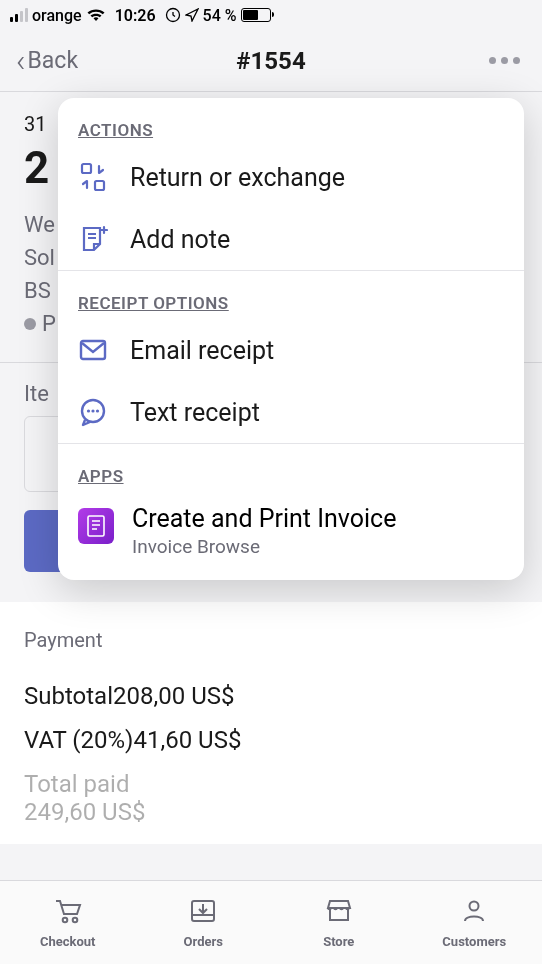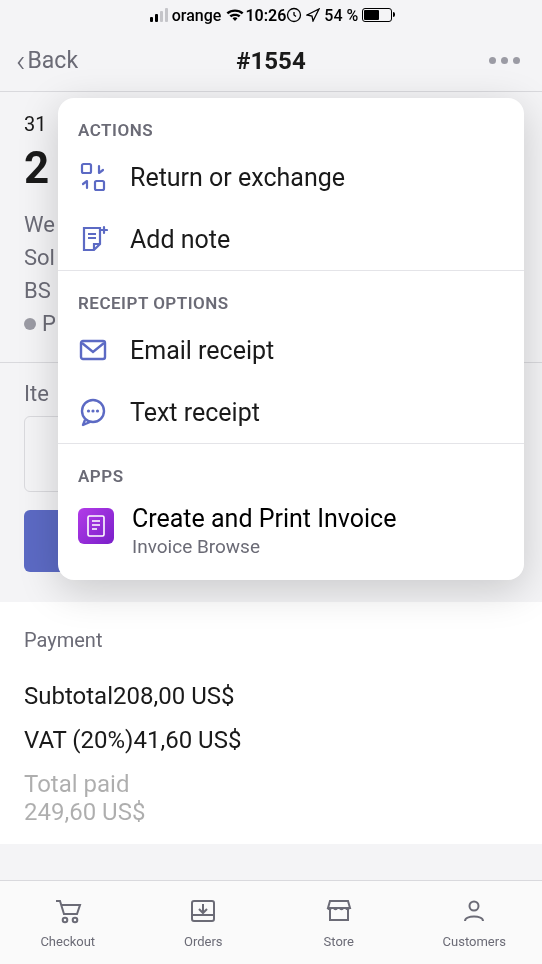--- a/index.html
+++ b/index.html
@@ -1,19 +1,19 @@
 <!DOCTYPE html>
 <html><head>
 <meta charset="utf-8">
 <style>
   * { box-sizing: border-box; margin: 0; padding: 0; font-family: -apple-system, BlinkMacSystemFont, "Segoe UI", Roboto, Helvetica, Arial, sans-serif; }
   body { width: 542px; height: 964px; background: #f4f4f6; overflow: hidden; position: relative; }
 
   
-  .status-bar { height: 30px; display: flex; align-items: center; justify-content: center; padding: 0 10px; font-size: 16px; font-weight: 500; }
+  .status-bar { height: 30px; display: flex; align-items: center; justify-content: flex-start; padding: 0 10px; font-size: 16px; font-weight: 500; gap: 9px; }
   .status-left { display: flex; align-items: center; gap: 4px; }
   .signal { display: flex; align-items: flex-end; gap: 2px; }
   .signal span { width: 3px; background: #000; display: inline-block; border-radius:1px;}
   .signal span:nth-child(1){height:5px;}
   .signal span:nth-child(2){height:8px;}
   .signal span:nth-child(3){height:11px;background:#c5c5c9;}
   .signal span:nth-child(4){height:14px;background:#c5c5c9;}
   .status-right { display:flex; align-items:center; gap:4px; }
   .battery { width: 30px; height: 14px; border: 1.5px solid #000; border-radius: 3px; position: relative; }
   .battery::after { content:""; position:absolute; right:-4px; top:3px; width:2px; height:5px; background:#000; border-radius:0 2px 2px 0;}
@@ -40,29 +40,29 @@
   .item-box { margin:0 24px; height:76px; border:1px solid #d9d9dd; border-radius:6px;}
   .big-btn { margin:18px 24px 0; height:62px; background:#5c6ac4; color:#fff; font-size:24px; display:flex; align-items:center; justify-content:center; border-radius:6px;}
   .payment-sec { background:#fff; margin-top:30px; padding:26px 24px 10px;}
   .pay-title { font-size:20px; color:#6b6b76; margin-bottom:22px;}
   .pay-row { display:flex; justify-content:flex-start; font-size:24px; color:#1a1a1a; padding:8px 0;}
   .pay-row.last { font-weight:400;}
   .tag-icon { position:absolute; right:24px; top:176px; width:30px; height:30px; }
 
   
   .tab-bar { position:absolute; bottom:0; left:0; right:0; height:84px; background:#fafafa; border-top:1px solid #d9d9dd; display:flex;}
-  .tab { flex:1; display:flex; flex-direction:column; align-items:center; justify-content:center; gap:8px; color:#6b6b76;}
+  .tab { flex:1; display:flex; flex-direction:column; align-items:center; justify-content:center; gap:8px; color:#6b6b76;font-weight:bold;}
   .tab-icon { width:34px; height:30px; display:flex; align-items:center; justify-content:center;}
   .tab-label { font-size:13px;}
 
   
   .popover-wrap { position:absolute; top:92px; left:0; right:0; bottom:0; }
   .popover { position:absolute; top:6px; left:58px; right:18px; background:#fff; border-radius:16px; box-shadow:0 10px 40px rgba(0,0,0,0.18); overflow:hidden;}
   .popover::before { content:""; position:absolute; top:-10px; right:28px; width:0; height:0; border-left:12px solid transparent; border-right:12px solid transparent; border-bottom:12px solid #fff;}
-  .pop-section-title { font-size:17px; font-weight:600; color:#6b6b76; letter-spacing:0.5px; padding:22px 20px 6px;}
+  .pop-section-title { font-size:17px; font-weight:600; color:#6b6b76; letter-spacing:0.5px; padding:22px 20px 6px;text-decoration:underline;}
   .pop-item { display:flex; align-items:center; gap:22px; padding:16px 20px; font-size:25px; color:#1a1a1a;}
   .pop-icon { width:30px; height:30px; flex-shrink:0; display:flex; align-items:center; justify-content:center;}
   .pop-divider { height:1px; background:#e4e4e8;}
   .pop-app-item { display:flex; align-items:flex-start; gap:18px; padding:12px 20px 22px;}
   .app-icon { width:36px; height:36px; background:linear-gradient(135deg,#b23be8,#7a1fc9); border-radius:6px; flex-shrink:0; display:flex; align-items:center; justify-content:center; margin-top:4px;}
   .app-text { display:flex; flex-direction:column; gap:2px;}
   .app-title { font-size:25px; color:#000000;}
   .app-sub { font-size:19px; color:#6b6b76;}
 
   svg { display:block; }

